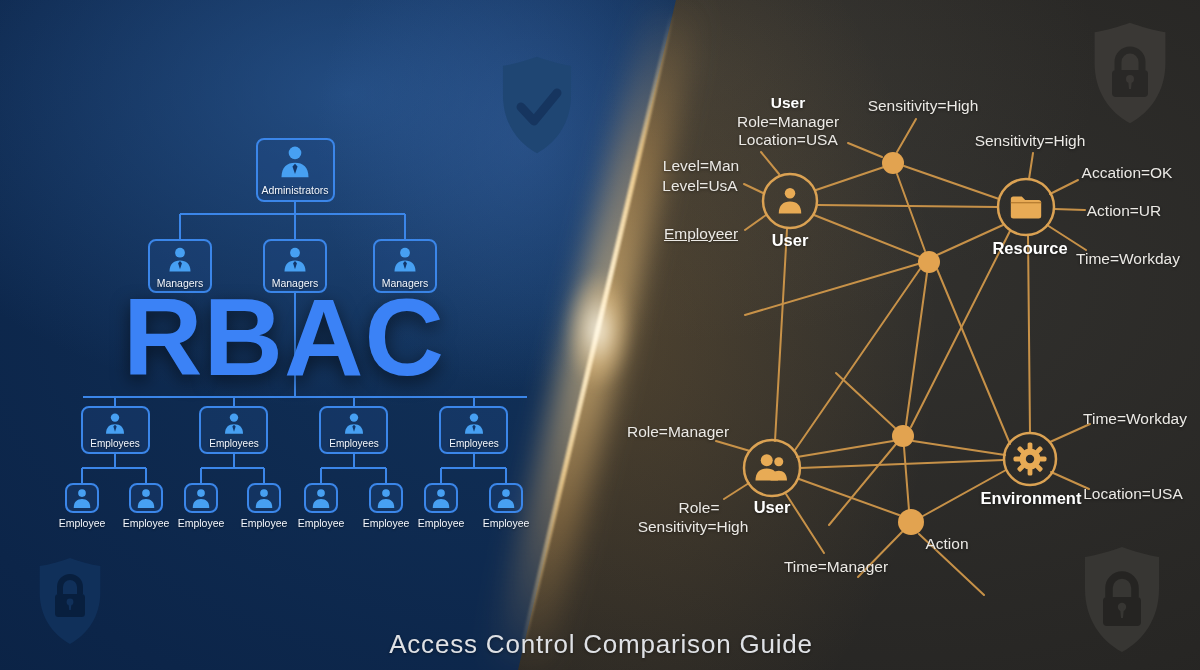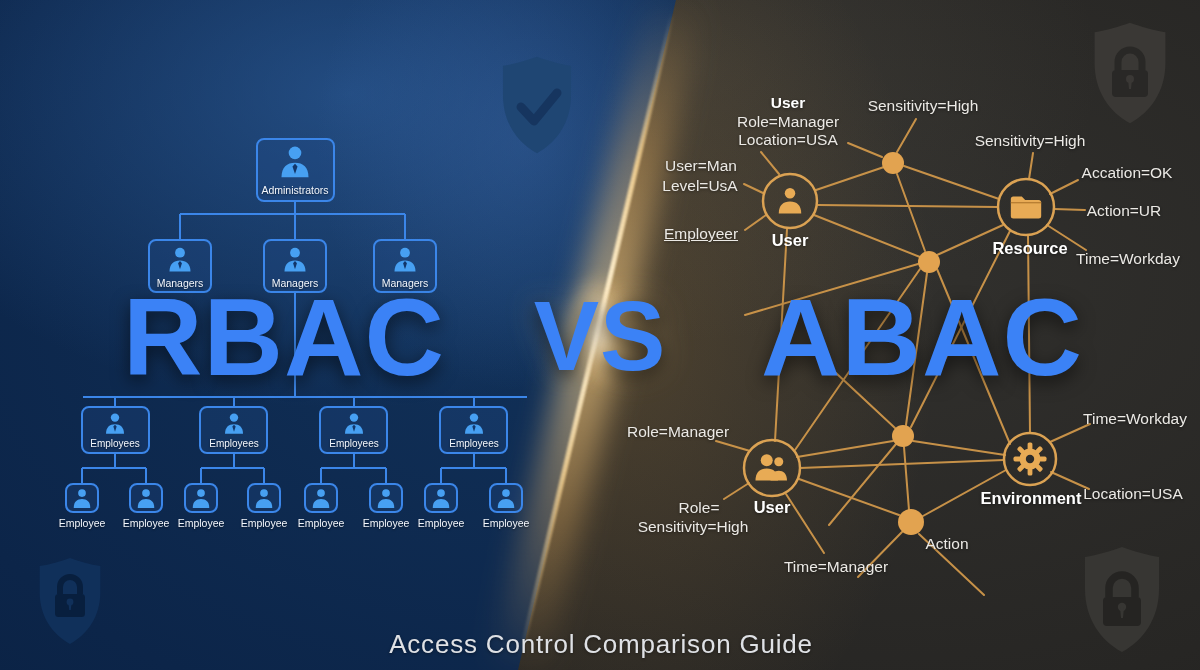--- a/index.html
+++ b/index.html
@@ -272,36 +272,34 @@
   <div class="blabel b11" style="left:441px;top:523px;">Employee</div>
   <div class="blabel b11" style="left:506px;top:523px;">Employee</div>
 
   <div class="lbl multi" style="left:788px;top:122px;">
     <div class="lbl-line" style="font-weight:bold;color:#fff;">User</div>
     <div>Role=Manager</div>
     <div>Location=USA</div>
   </div>
   <div class="lbl" style="left:923px;top:106px;">Sensitivity=High</div>
   <div class="lbl" style="left:1030px;top:141px;">Sensitivity=High</div>
-  <div class="lbl" style="left:701px;top:166px;">User=Man</div>
+  <div class="lbl" style="left:701px;top:166px;">Level=Man</div>
   <div class="lbl" style="left:700px;top:186px;">Level=UsA</div>
   <div class="lbl" style="left:701px;top:234px;text-decoration:underline;">Employeer</div>
   <div class="lbl bold" style="left:790px;top:240px;">User</div>
   <div class="lbl" style="left:1127px;top:173px;">Accation=OK</div>
   <div class="lbl" style="left:1124px;top:211px;">Action=UR</div>
   <div class="lbl" style="left:1128px;top:259px;">Time=Workday</div>
   <div class="lbl bold" style="left:1030px;top:248px;">Resource</div>
   <div class="lbl" style="left:678px;top:432px;">Role=Manager</div>
   <div class="lbl" style="left:699px;top:508px;">Role=</div>
   <div class="lbl" style="left:693px;top:527px;">Sensitivity=High</div>
   <div class="lbl bold" style="left:772px;top:507px;">User</div>
   <div class="lbl" style="left:836px;top:567px;">Time=Manager</div>
   <div class="lbl" style="left:947px;top:528px;margin-top:16px;">Action</div>
   <div class="lbl bold" style="left:1031px;top:498px;">Environment</div>
   <div class="lbl" style="left:1135px;top:419px;">Time=Workday</div>
   <div class="lbl" style="left:1133px;top:494px;">Location=USA</div>
 
   <div class="title big" style="left:284px;top:336px;">RBAC</div>
-  <div class="title vs" style="left:600px;top:336px;">VS</div>
-  <div class="title big" style="left:922px;top:336px;">ABAC</div>
   <div class="caption" style="left:601px;top:644px;">Access Control Comparison Guide</div>
 
 </div>
 
 </body></html>

